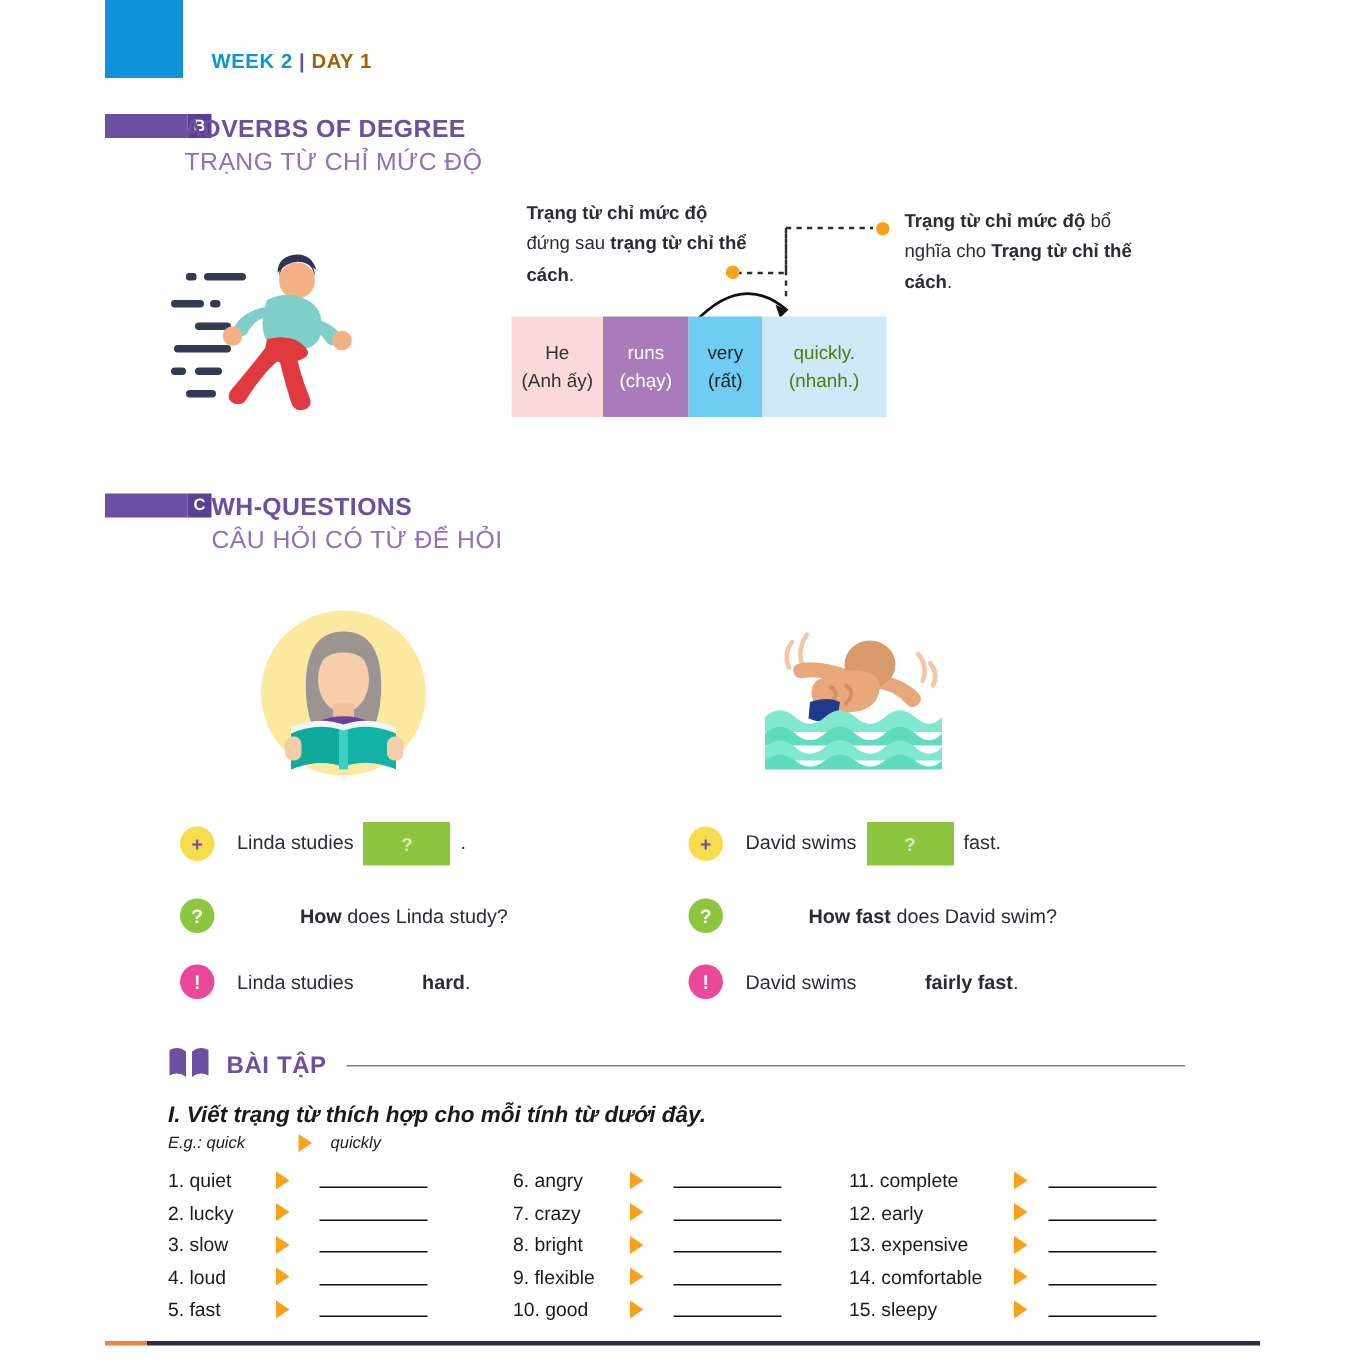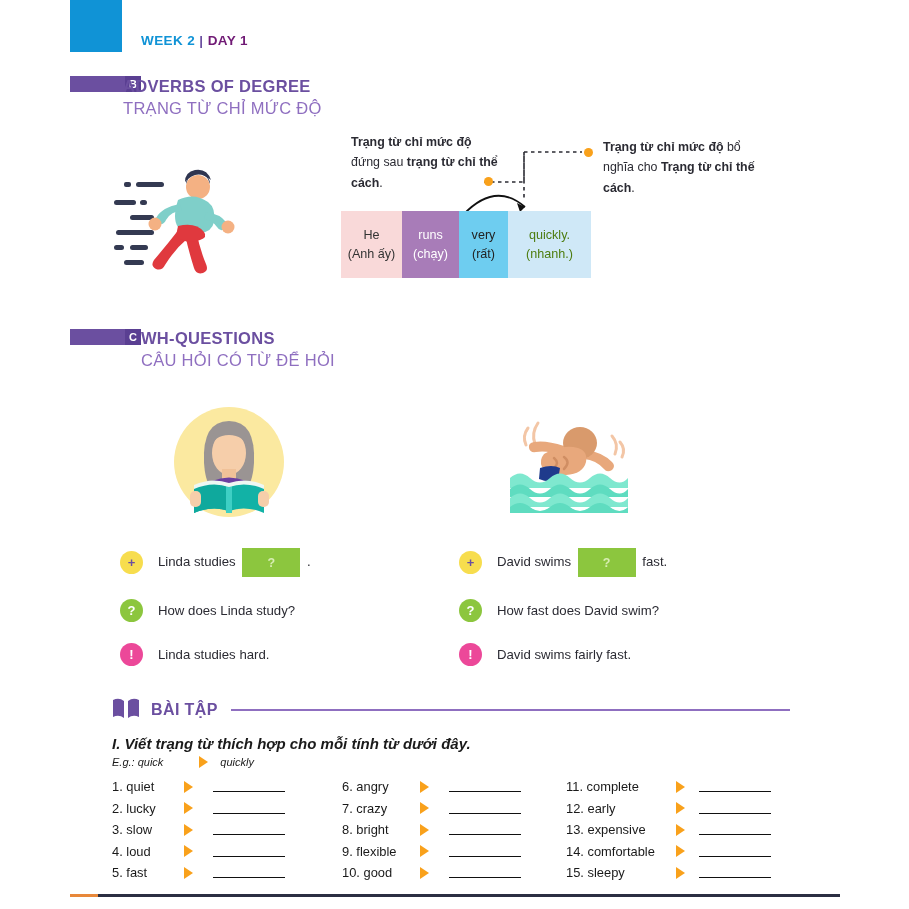--- a/index.html
+++ b/index.html
@@ -16,21 +16,21 @@
   .blue-square{
     position:absolute; left:70px; top:0;
     width:52px; height:52px; background:#1093d6;
   }
   .week-label{
     position:absolute; left:141px; top:33px;
     font-size:13.5px; font-weight:bold; letter-spacing:.4px;
   }
   .week-label .wk{ color:#1093d6; }
   .week-label .sep{ color:#6b4fa0; }
-  .week-label .dy{ color:#701a75; }
+  .week-label .dy{ color:#a16207; }
 
   
   .sec-marker{ position:absolute; display:flex; align-items:center; }
   .sec-bar{ width:55px; height:16px; background:#6b4fa0; }
   .sec-letter{
     width:16px; height:16px; background:#5a3f92;
     color:#fff; font-size:11px; font-weight:bold;
     display:flex; align-items:center; justify-content:center;
   }
   .sec-title{ position:absolute; }
@@ -71,21 +71,21 @@
   .q-line{ display:flex; align-items:center; margin-bottom:0; }
   .q-icon{
     width:23px; height:23px; border-radius:50%;
     display:flex; align-items:center; justify-content:center;
     font-size:13px; font-weight:bold; flex:none;
   }
   .ic-plus{ background:#f7dd4e; color:#6b4fa0; }
   .ic-q{ background:#8cc63e; color:#fff; }
   .ic-ex{ background:#ec4899; color:#fff; }
   .q-text{ margin-left:15px; font-size:13.2px; color:#2b2b33; }
-  .q-text b{ font-weight:normal; }
+  .q-text b{ font-weight:bold;margin-left:42px; }
   .green-box{
     display:inline-flex; align-items:center; justify-content:center;
     width:58px; height:29px; background:#8cc63e; color:#d8edb4;
     font-size:12.5px; font-weight:bold; vertical-align:middle;
     margin:0 3px;
   }
 
   
   .ex-head{ position:absolute; left:112px; top:697px; display:flex; align-items:center; width:678px; }
   .ex-title{ font-size:16px; font-weight:bold; color:#6b4fa0; letter-spacing:.4px; margin-left:11px; }

